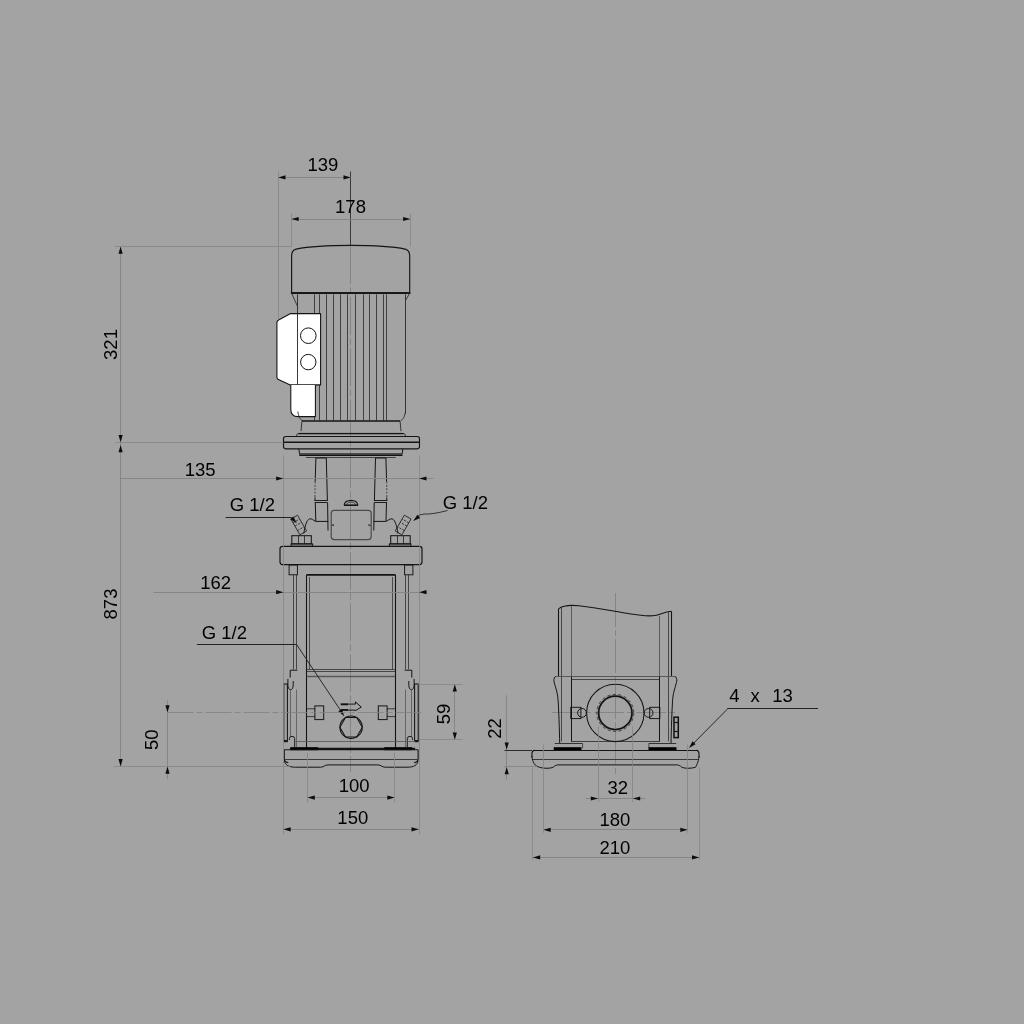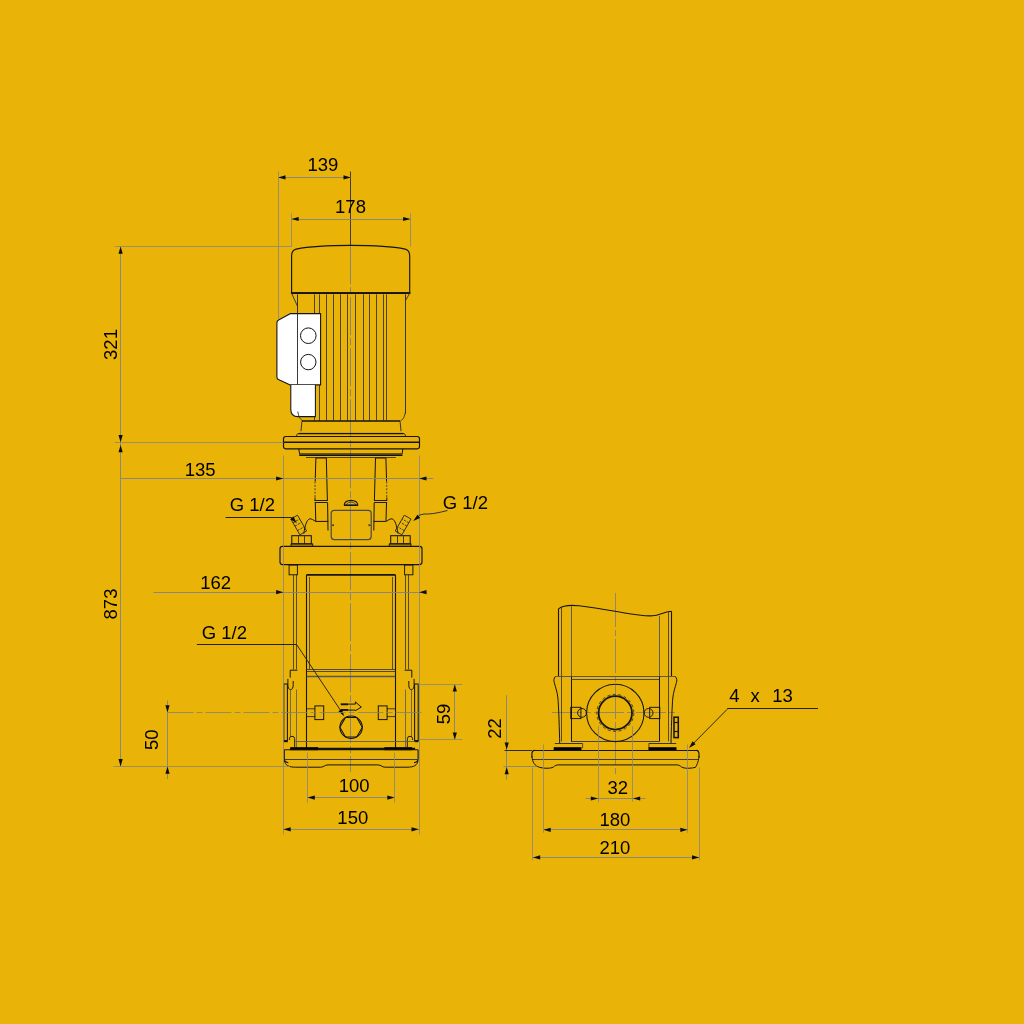--- a/index.html
+++ b/index.html
@@ -1,16 +1,16 @@
 <!DOCTYPE html>
 <html><head>
 <meta charset="utf-8">
 <style>
   html,body{margin:0;padding:0;background:#ffffff;}
-  .page{width:1024px;height:1024px;position:relative;background:#eab308;overflow:hidden;}
+  .page{width:1024px;height:1024px;position:relative;background:#a3a3a3;overflow:hidden;}
   svg{position:absolute;left:0;top:0;}
   text{font-family:"Liberation Sans", sans-serif;fill:#000;}
 </style>
 </head>
 <body>
 <div class="page">
 <svg width="1024" height="1024" viewBox="0 0 1024 1024">
 <defs>
   <path id="arr" d="M0,0 L-7.3,-2.1 L-7.3,2.1 Z" fill="#0c0c0c"></path>
 </defs>

